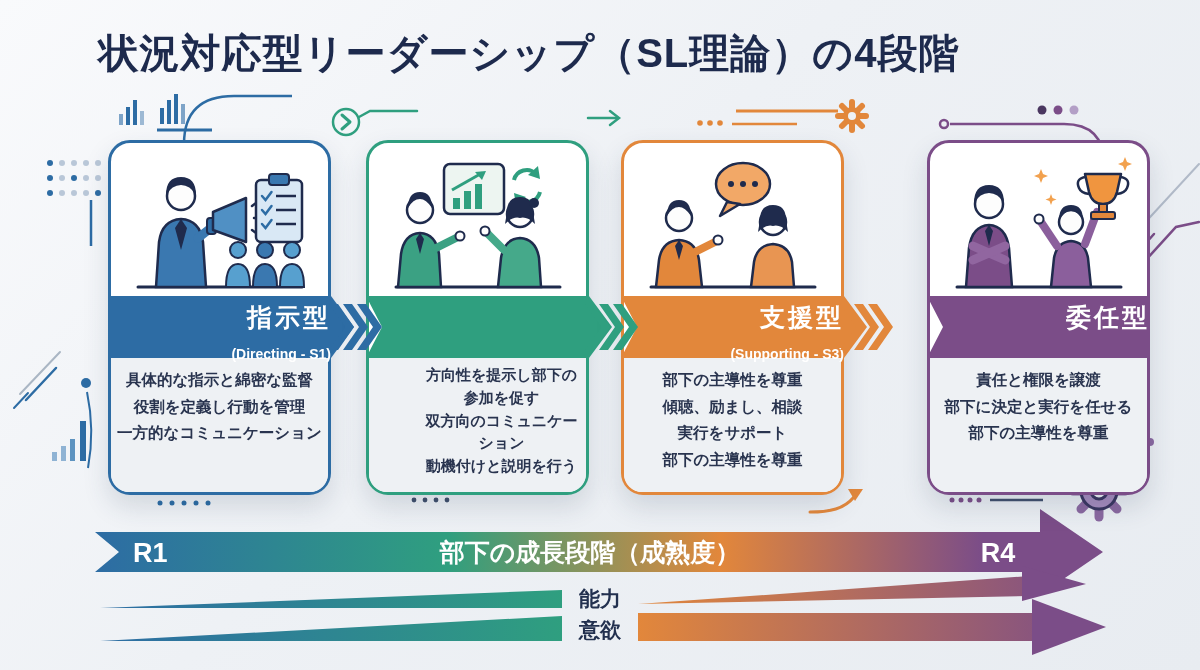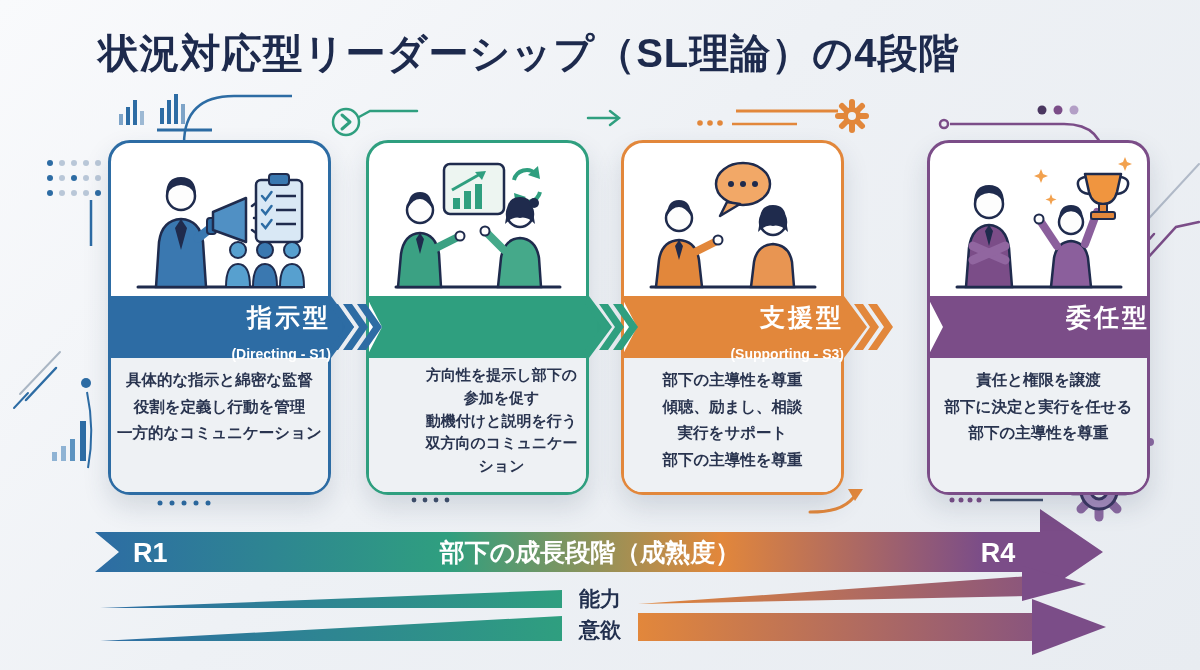--- a/index.html
+++ b/index.html
@@ -338,22 +338,22 @@
     <path d="M130 141 L133 112 Q136 93 152 92 Q168 93 171 112 L173 141 Z" fill="#45a98a" stroke="#1f2b4d" stroke-width="2.5"></path>
     <path d="M136 104 L120 88" stroke="#45a98a" stroke-width="8" stroke-linecap="round"></path>
     <circle cx="117" cy="85" r="4.5" fill="#fdfdfd" stroke="#1f2b4d" stroke-width="2"></circle>
   </svg>
   <svg class="band-svg" viewBox="0 0 248 62">
     <polygon points="0,0 223,0 246,31 223,62 0,62 16,31" fill="#2f9f7f"></polygon>
   </svg>
   <div class="card-lines">
     <div>方向性を提示し部下の</div>
     <div>参加を促す</div>
+    <div>双方向のコミュニケーション</div>
     <div>動機付けと説明を行う</div>
-    <div>双方向のコミュニケーション</div>
   </div>
 </div>
 
 <div class="card" id="card-3">
   <div class="card-bg"></div>
   <div class="card-body-bg"></div>
   <svg class="card-icon" viewBox="0 0 219 148">
     <line x1="28" y1="141" x2="192" y2="141" stroke="#1f2b4d" stroke-width="3" stroke-linecap="round"></line>
     <g>
       <ellipse cx="120" cy="38" rx="27" ry="21" fill="#f2a867" stroke="#1f2b4d" stroke-width="2.5"></ellipse>

